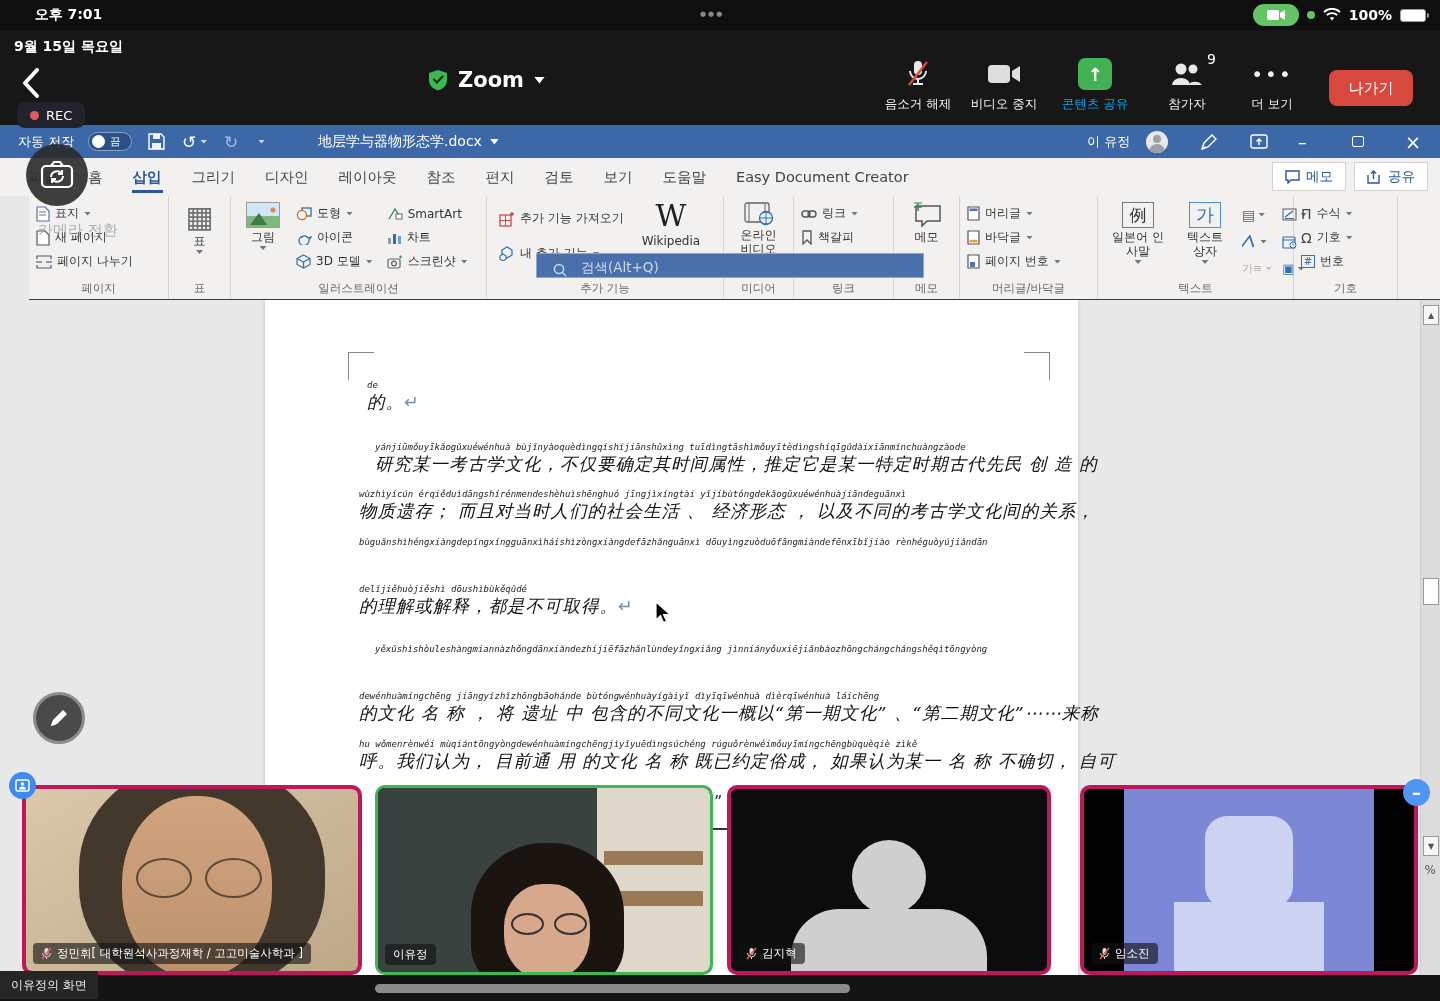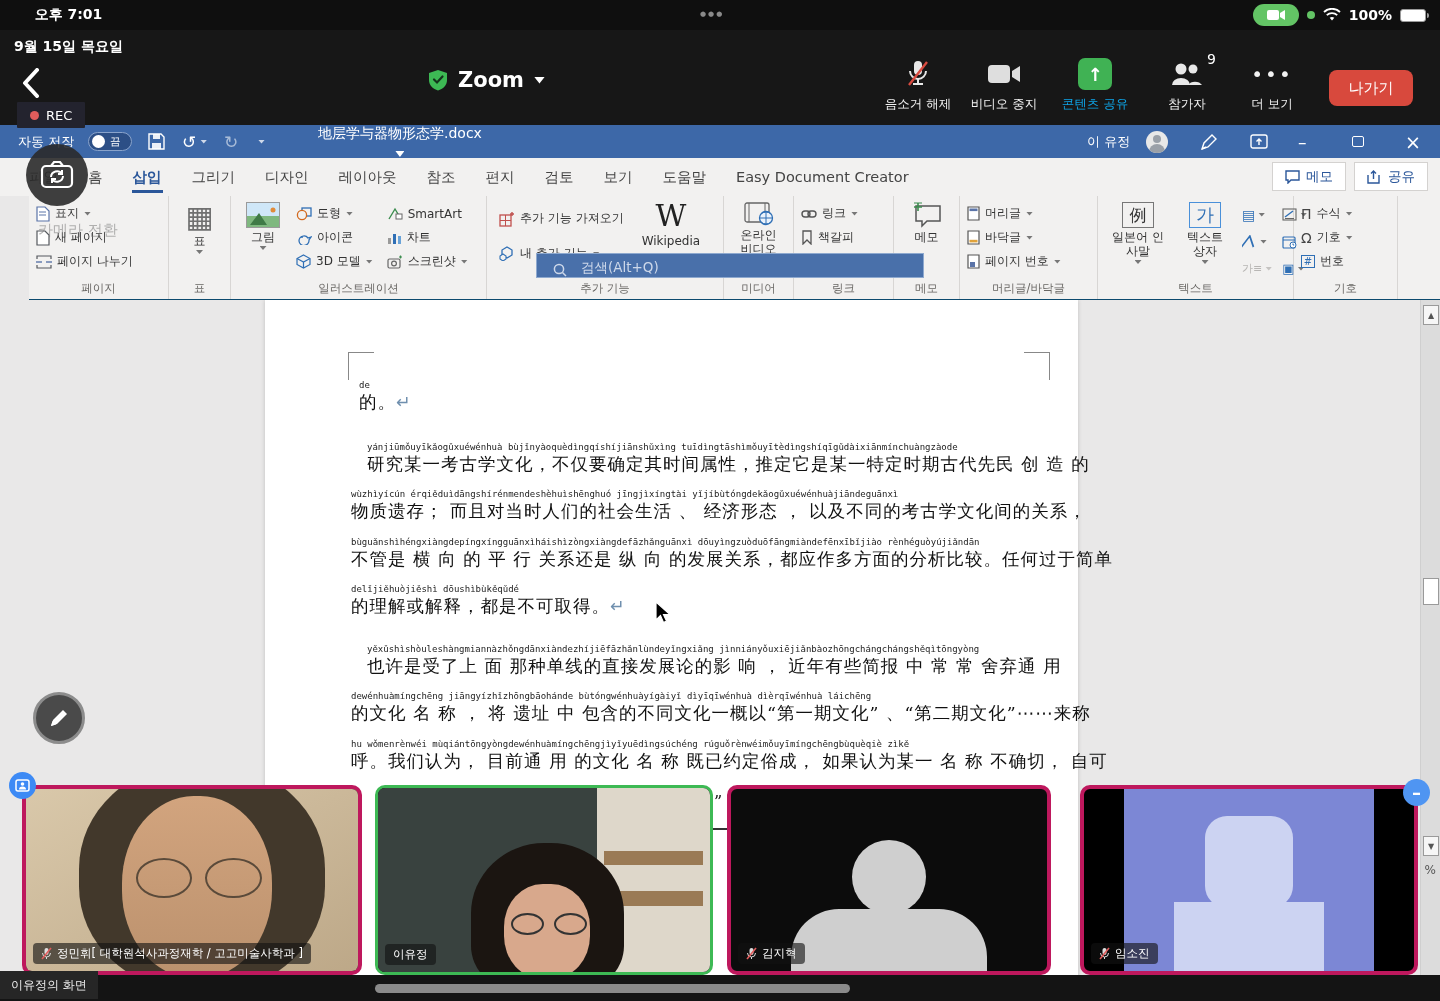--- a/index.html
+++ b/index.html
@@ -20,21 +20,21 @@
   
   .zoombar{position:absolute;left:0;top:30px;width:1440px;height:95px;background:#171717;color:#fff;z-index:30;}
   .back-btn{position:absolute;left:22px;top:38px;}
   .zoom-title{position:absolute;left:428px;top:38px;display:flex;align-items:center;gap:10px;font-size:21px;font-weight:bold;}
   .zbtn{position:absolute;top:28px;width:92px;display:flex;flex-direction:column;align-items:center;gap:6px;font-size:12.5px;color:#f2f2f2;}
   .zbtn .ic{height:32px;display:flex;align-items:center;justify-content:center;position:relative;}
   .share-sq{width:34px;height:32px;border-radius:7px;background:#40b254;display:flex;align-items:center;justify-content:center;color:#fff;font-size:18px;font-weight:bold;}
   .badge9{position:absolute;right:-12px;top:-7px;font-size:14px;color:#fff;}
   .leave-btn{position:absolute;left:1329px;top:40px;width:84px;height:36px;background:#d8493d;color:#fff;border-radius:8px;
     display:flex;align-items:center;justify-content:center;font-size:15px;}
-  .rec-badge{position:absolute;left:17px;top:102px;height:26px;background:#23232e;border-radius:1px;color:#fff;
+  .rec-badge{position:absolute;left:17px;top:102px;height:26px;background:#23232e;border-radius:8px;color:#fff;
     display:flex;align-items:center;gap:7px;padding:0 13px;font-size:13px;z-index:45;}
   .rec-dot{width:9px;height:9px;border-radius:50%;background:#e05c5c;}
 
   
   .titlebar{position:absolute;left:0;top:125px;width:1440px;height:33px;background:#3d68a8;color:#fff;z-index:20;}
   .tb-item{position:absolute;top:0;height:33px;display:flex;align-items:center;font-size:13px;}
   .toggle{width:44px;height:19px;border-radius:10px;background:#2c4f86;border:1px solid #89a3cb;display:flex;align-items:center;gap:5px;padding:0 3px;}
   .knob{width:13px;height:13px;border-radius:50%;background:#fff;}
   .toggle .lab{font-size:10.5px;color:#fff;}
   .searchbox{position:absolute;left:536px;top:128px;width:388px;height:25px;background:#4970aa;border:1px solid #8ea9cf;
@@ -71,21 +71,21 @@
   
   .cam-overlay{position:absolute;left:26px;top:144px;width:62px;height:62px;border-radius:50%;background:rgba(42,42,42,.9);
     display:flex;align-items:center;justify-content:center;z-index:25;}
   .cam-overlay-label{position:absolute;left:38px;top:221px;font-size:15px;color:rgba(120,120,120,.55);z-index:26;}
 
   
   .docarea{position:absolute;left:0;top:300px;width:1440px;height:701px;background:#e9e8e8;}
   .page{position:absolute;left:265px;top:0;width:813px;height:701px;background:#fff;box-shadow:0 0 4px rgba(0,0,0,.18);}
   .cropmark-tl{position:absolute;left:83px;top:52px;width:26px;height:28px;border-left:1px solid #888;border-top:1px solid #888;}
   .cropmark-tr{position:absolute;right:28px;top:52px;width:26px;height:28px;border-right:1px solid #888;border-top:1px solid #888;}
-  .docline{position:absolute;left:86px;width:700px;}
+  .docline{position:absolute;left:94px;width:700px;font-style:italic;}
   .docline .py{font-family:"DejaVu Sans Mono",monospace;font-size:9px;color:#222;letter-spacing:0;line-height:11px;white-space:nowrap;}
   .docline .zh{font-family:"DejaVu Serif",serif;font-size:17.5px;color:#111;letter-spacing:1px;line-height:22px;white-space:nowrap;}
   .pmark{color:#6f8fae;}
   .ind1{padding-left:8px;} .ind2{padding-left:16px;}
 
   
   .vscroll{position:absolute;right:0;top:300px;width:20px;height:675px;background:#dcdcdc;border-left:1px solid #cfcfcf;z-index:5;}
   .sbtn{position:absolute;left:2px;width:16px;height:20px;background:#f6f6f6;border:1px solid #9a9a9a;color:#555;
     font-size:8px;display:flex;align-items:center;justify-content:center;}
   .sthumb{position:absolute;left:2px;top:278px;width:16px;height:27px;background:#fff;border:1px solid #9a9a9a;}
@@ -262,21 +262,21 @@
     <div class="tb-item" style="left:182px;gap:4px;">
       <span style="font-size:17px;">↺</span>
       <span class="chev" style="background:#cfd9ea;"></span>
     </div>
     <div class="tb-item" style="left:224px;">
       <span style="font-size:17px;opacity:.55;">↻</span>
     </div>
     <div class="tb-item" style="left:258px;">
       <span class="chev" style="background:#cfd9ea;"></span>
     </div>
-    <div class="tb-item" style="left:318px;gap:8px;flex-direction:column;">
+    <div class="tb-item" style="left:318px;gap:8px;">
       <span style="font-size:14px;">地层学与器物形态学.docx</span>
       <span class="chev" style="background:#fff;width:9px;height:6px;"></span>
     </div>
     <div class="searchbox">
       <svg width="14" height="14" viewBox="0 0 14 14">
           <circle cx="6" cy="6" r="4.6" stroke="#cdd8ea" stroke-width="1.5" fill="none"></circle>
           <line x1="9.5" y1="9.5" x2="13" y2="13" stroke="#cdd8ea" stroke-width="1.5"></line>
         </svg>
       <span>검색(Alt+Q)</span>
     </div>
@@ -673,29 +673,27 @@
       <div class="docline ind2" style="top:142px;">
         <div class="py">yánjiūmǒuyīkǎogǔxuéwénhuà   bùjǐnyàoquèdìngqíshíjiānshǔxìng   tuīdìngtāshìmǒuyītèdìngshíqīgǔdàixiānmínchuàngzàode</div>
         <div class="zh">研究某一考古学文化，不仅要确定其时间属性，推定它是某一特定时期古代先民 创 造 的</div>
       </div>
       <div class="docline" style="top:189px;">
         <div class="py">wùzhìyícún   érqiěduìdāngshírénmendeshèhuìshēnghuó   jīngjìxíngtài   yǐjíbùtóngdekǎogǔxuéwénhuàjiāndeguānxì</div>
         <div class="zh">物质遗存； 而且对当时人们的社会生活 、 经济形态 ， 以及不同的考古学文化间的关系，</div>
       </div>
       <div class="docline" style="top:237px;">
         <div class="py">bùguǎnshìhéngxiàngdepíngxíngguānxìháishìzòngxiàngdefāzhǎnguānxì   dōuyìngzuòduōfāngmiàndefēnxībǐjiào   rènhéguòyújiǎndān</div>
-        <div class="zh">不管是 横 向 的 平 行 关系还是 纵 向 的发展关系，都应作多方面的分析比较。任何过于简单</div>
       </div>
       <div class="docline" style="top:284px;">
         <div class="py">delǐjiěhuòjiěshì   dōushìbùkěqǔdé</div>
         <div class="zh"><span>的理解或解释，都是不可取得。</span><span class="pmark">↵</span></div>
       </div>
       <div class="docline ind2" style="top:344px;">
         <div class="py">yěxǔshìshòuleshàngmiannàzhǒngdānxiàndezhíjiēfāzhǎnlùndeyǐngxiǎng   jìnniányǒuxiējiǎnbàozhōngchángchángshěqìtōngyòng</div>
-        <div class="zh">也许是受了上 面 那种单线的直接发展论的影 响 ， 近年有些简报 中 常 常 舍弃通 用</div>
       </div>
       <div class="docline" style="top:391px;">
         <div class="py">dewénhuàmíngchēng   jiāngyízhǐzhōngbāohánde bùtóngwénhuàyígàiyǐ   dìyīqīwénhuà   dìèrqīwénhuà   láichēng</div>
         <div class="zh">的文化 名 称 ， 将 遗址 中 包含的不同文化一概以“第一期文化” 、“第二期文化”⋯⋯来称</div>
       </div>
       <div class="docline" style="top:439px;">
         <div class="py">hu   wǒmenrènwéi   mùqiántōngyòngdewénhuàmíngchēngjìyǐyuēdìngsúchéng   rúguǒrènwéimǒuyīmíngchēngbùquèqiè   zìkě</div>
         <div class="zh">呼。我们认为， 目前通 用 的文化 名 称 既已约定俗成， 如果认为某一 名 称 不确切， 自可</div>
       </div>
     </div>

